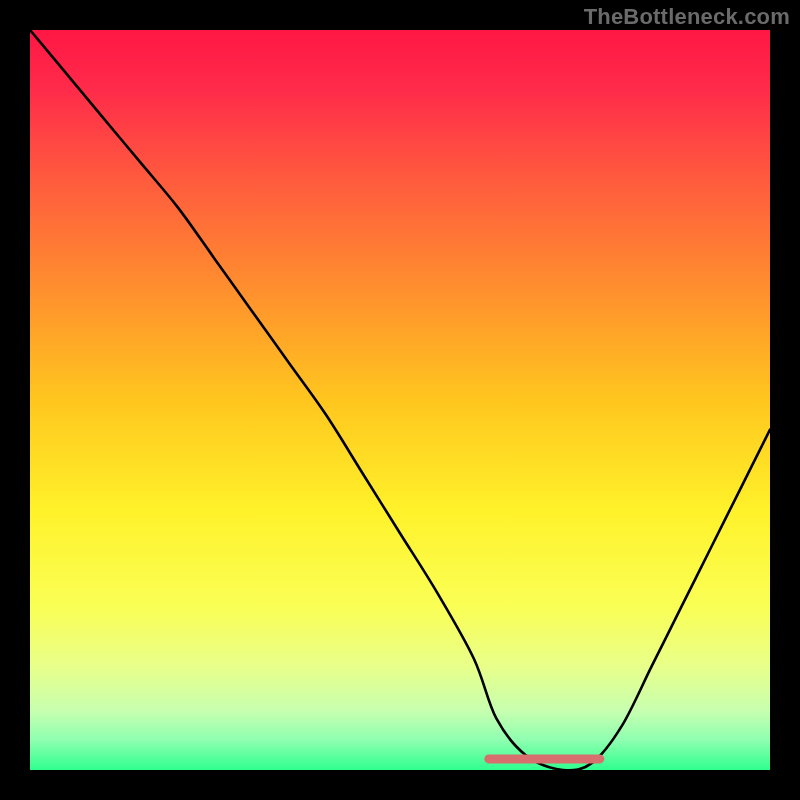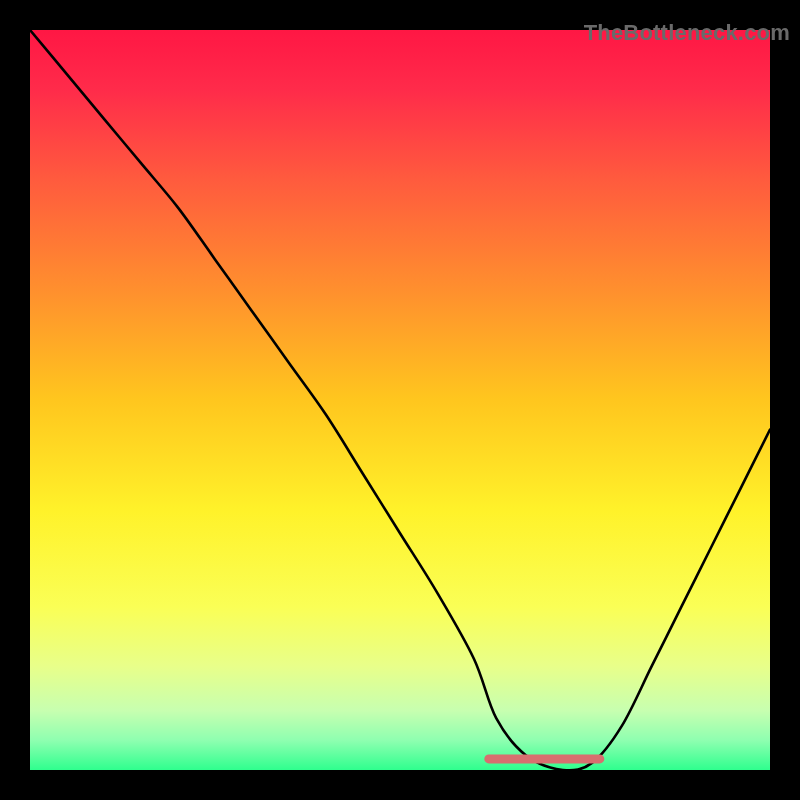--- a/index.html
+++ b/index.html
@@ -13,21 +13,20 @@
   .watermark {
     position: absolute;
     top: 4px;
     right: 10px;
     font-family: Arial, Helvetica, sans-serif;
     font-size: 22px;
     font-weight: bold;
     color: #6a6a6a;
     letter-spacing: 0.2px;
     z-index: 5;
-    margin-top: 16px;
   }
   .plot {
     position: absolute;
     left: 30px;
     top: 30px;
     width: 740px;
     height: 740px;
   }
   svg { display: block; }
   .curve {

